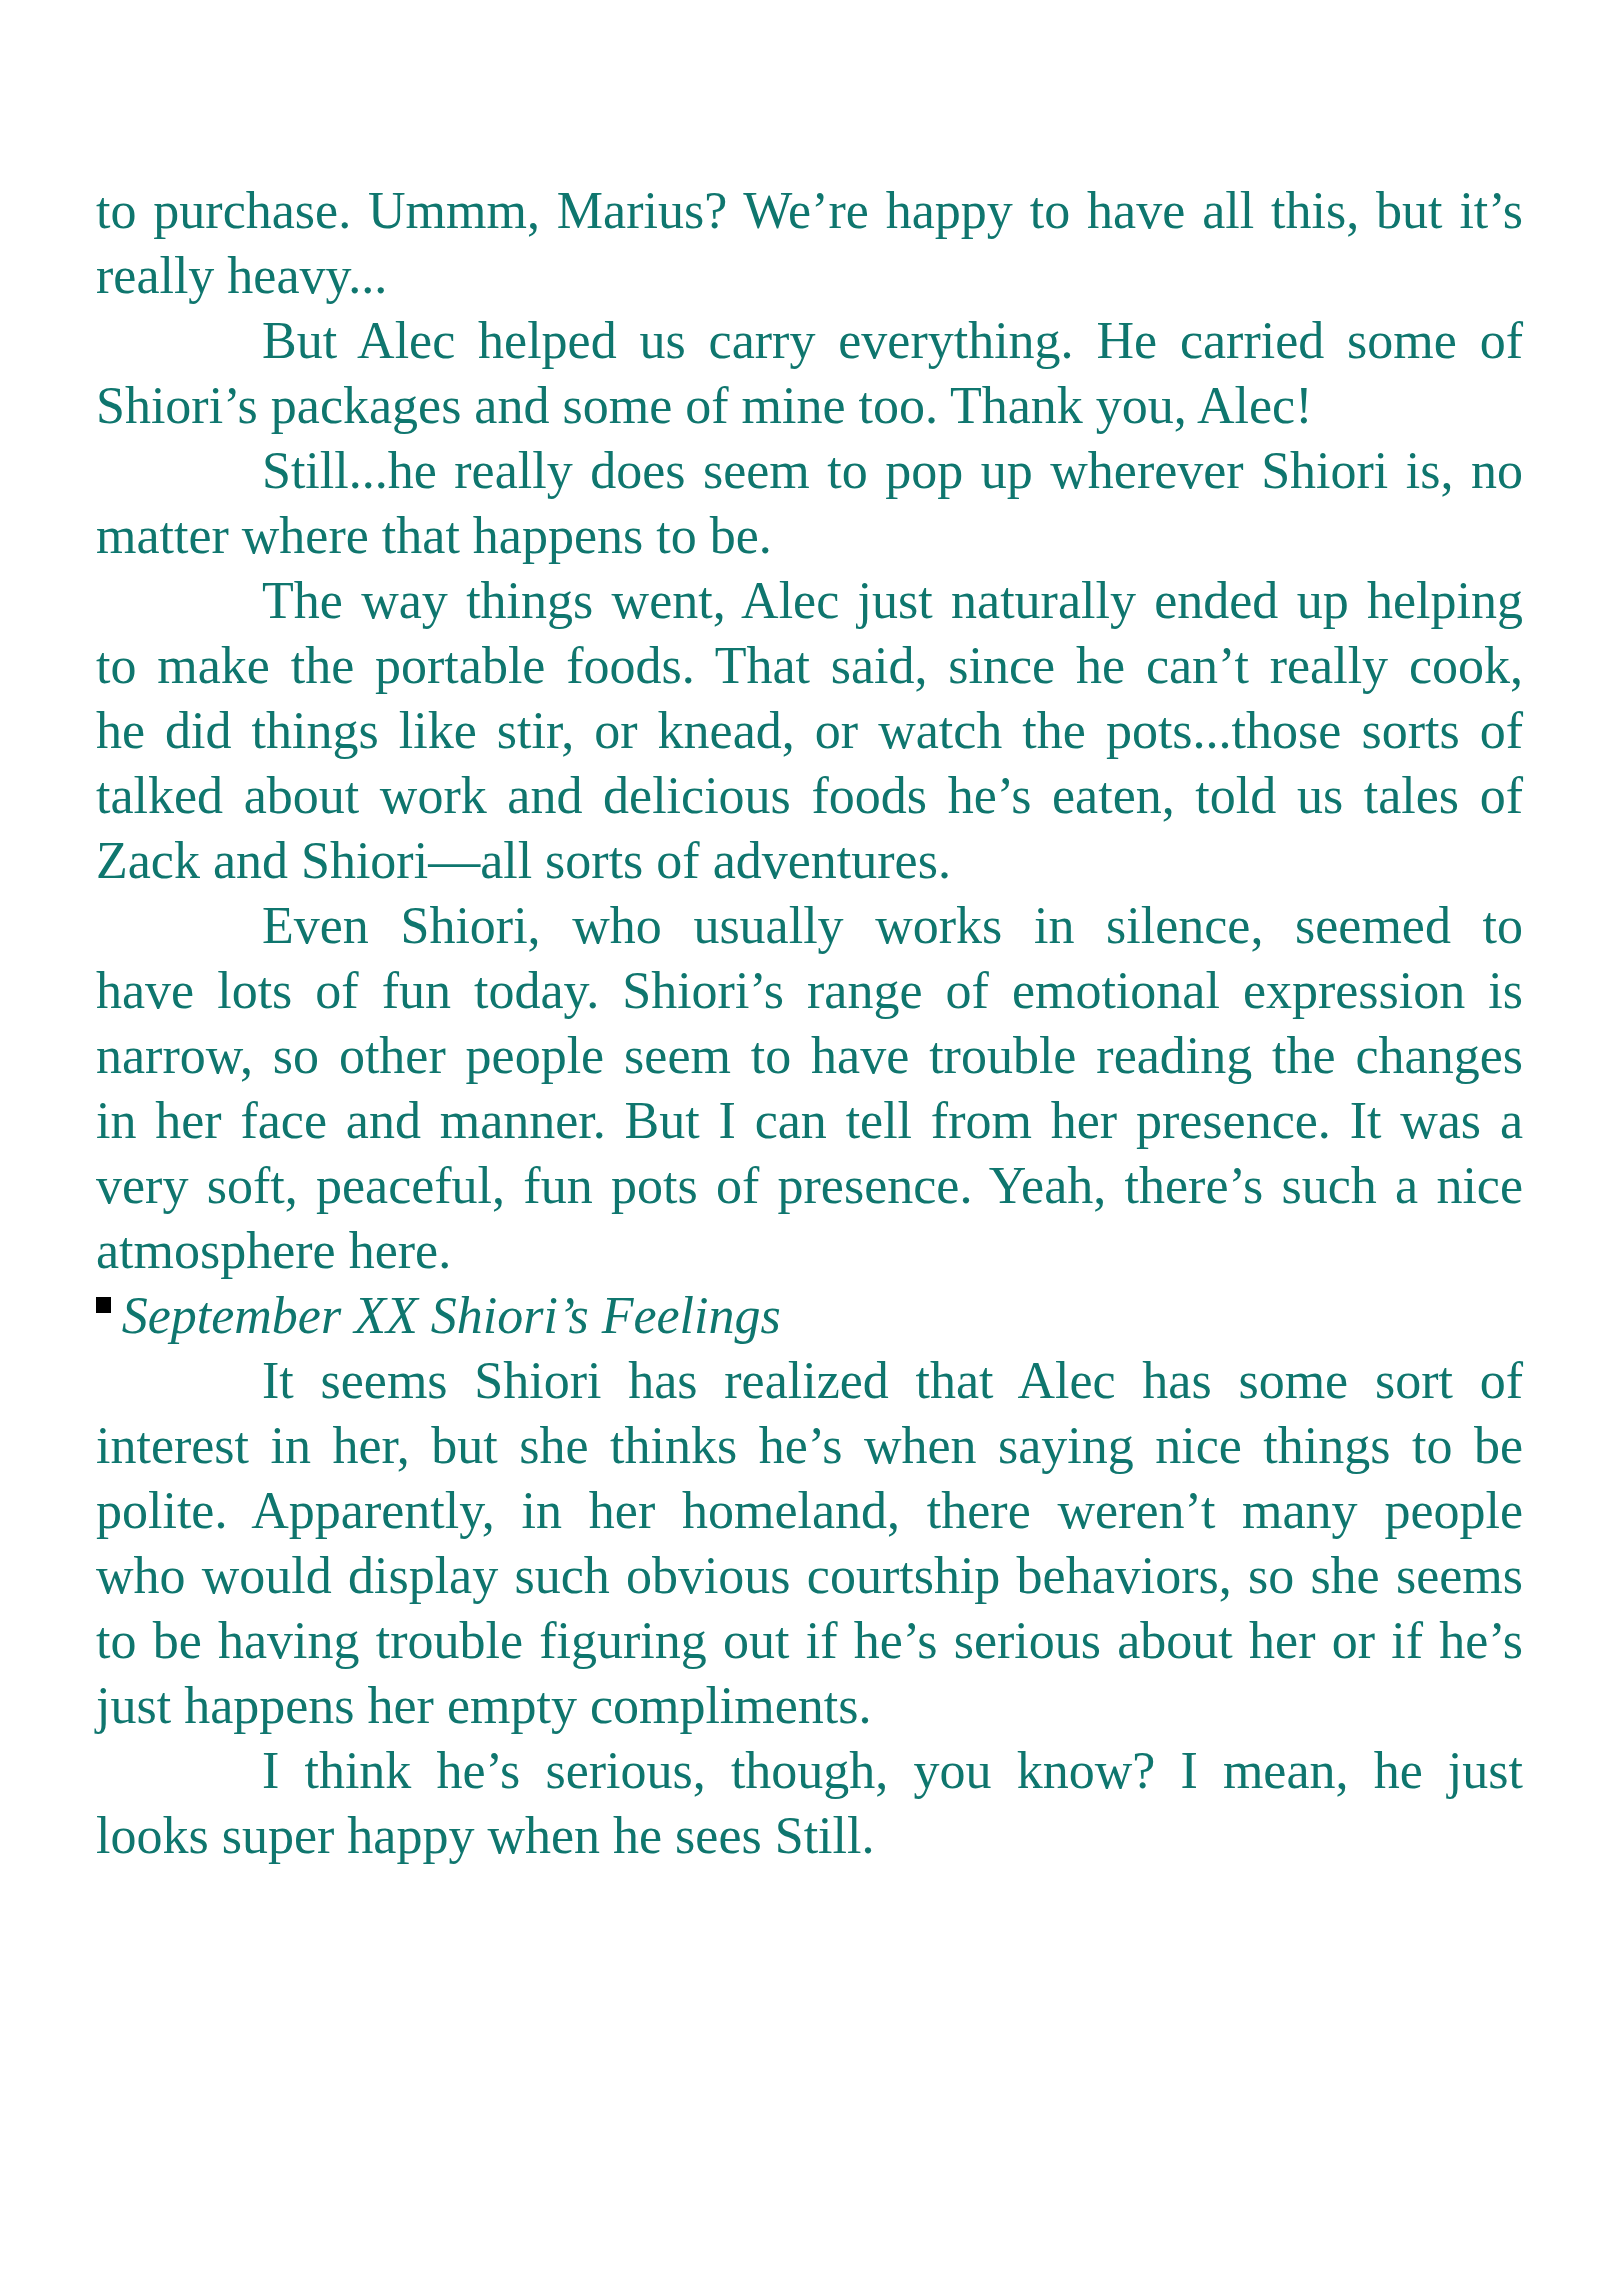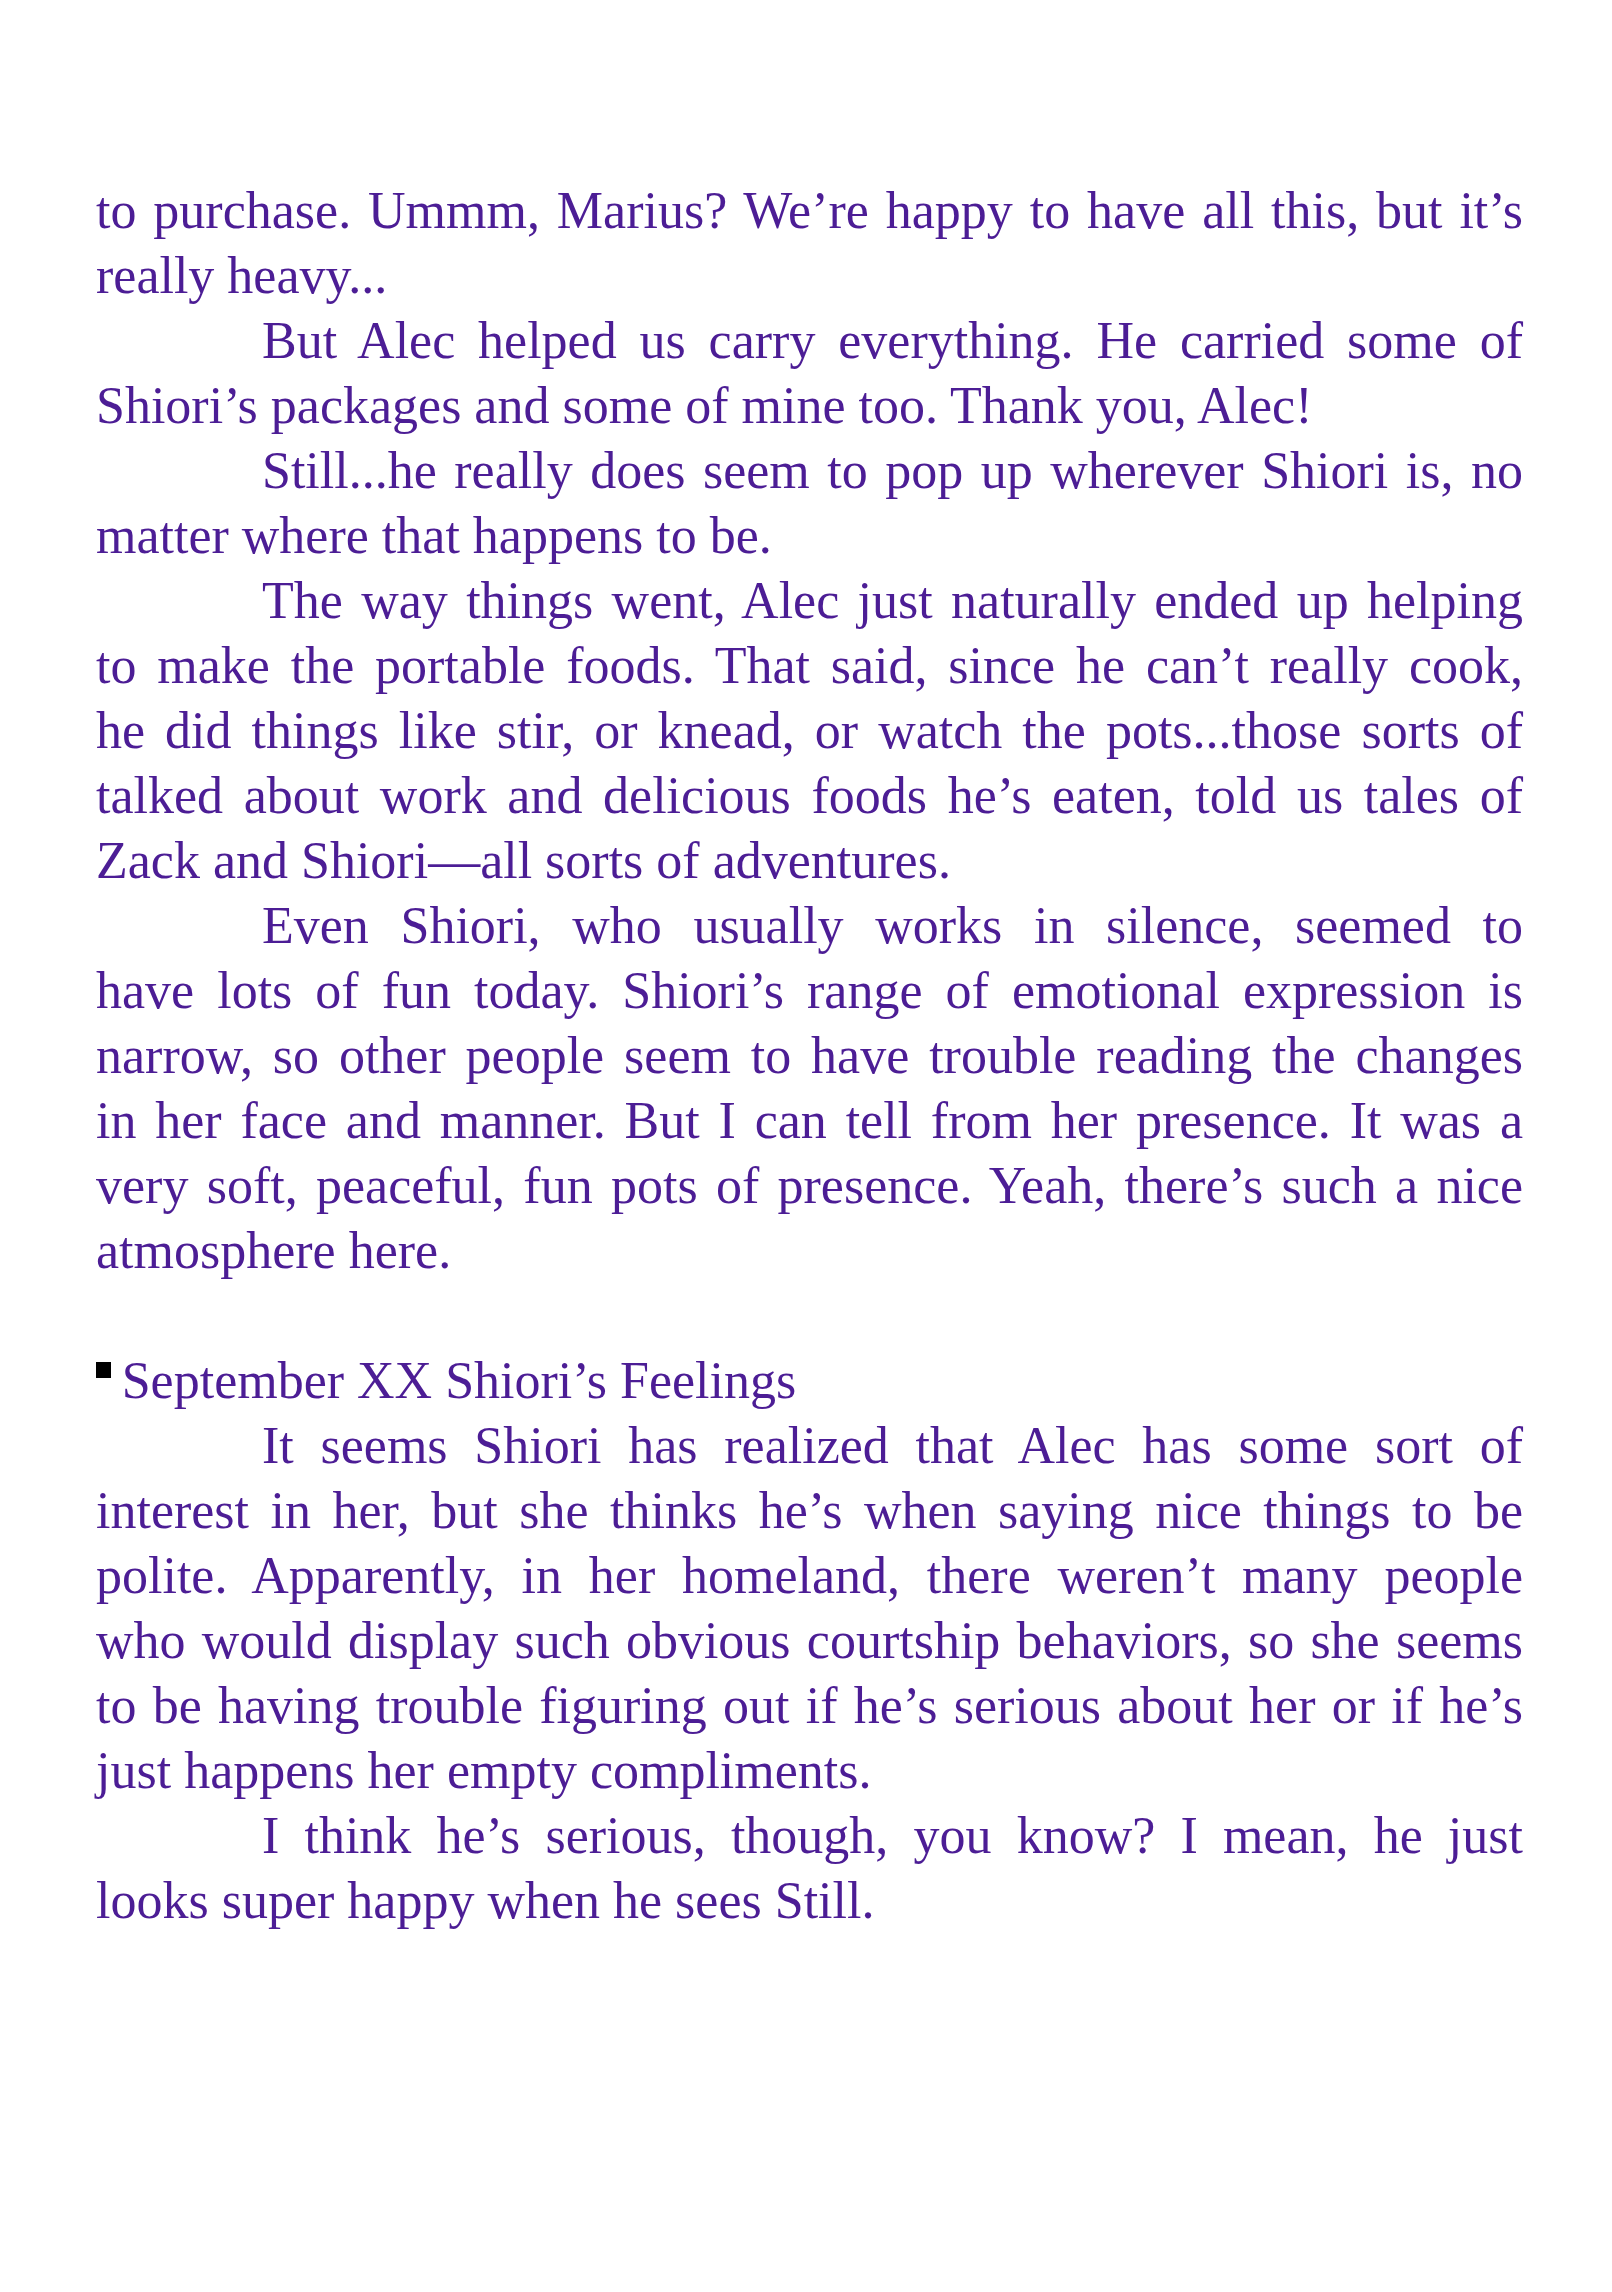--- a/index.html
+++ b/index.html
@@ -15,28 +15,28 @@
     overflow: hidden;
   }
   .text-block {
     position: absolute;
     left: 96px;
     top: 178px;
     width: 1427px;
     font-family: "Liberation Serif", "DejaVu Serif", serif;
     font-size: 52px;
     line-height: 65px;
-    color: #4c1d95;
+    color: #0f766e;
   }
   .para {
     margin: 0;
     padding: 0;
   }
   .para.heading {
-    margin-top: 65px;
+    font-style: italic;
   }
   .line {
     text-align: justify;
     text-align-last: justify;
   }
   .line.last {
     text-align-last: left;
   }
   .line.indent {
     text-indent: 166px;

